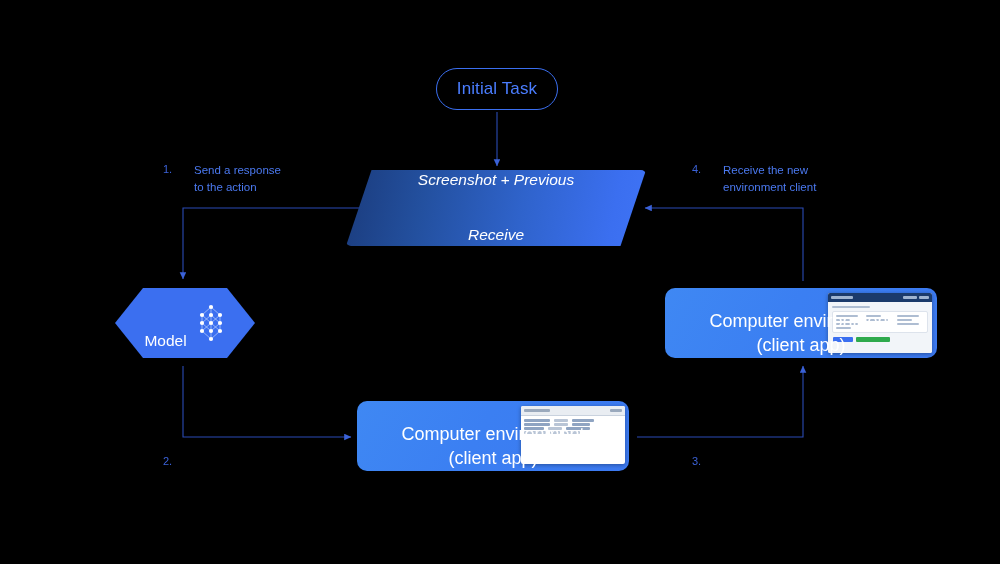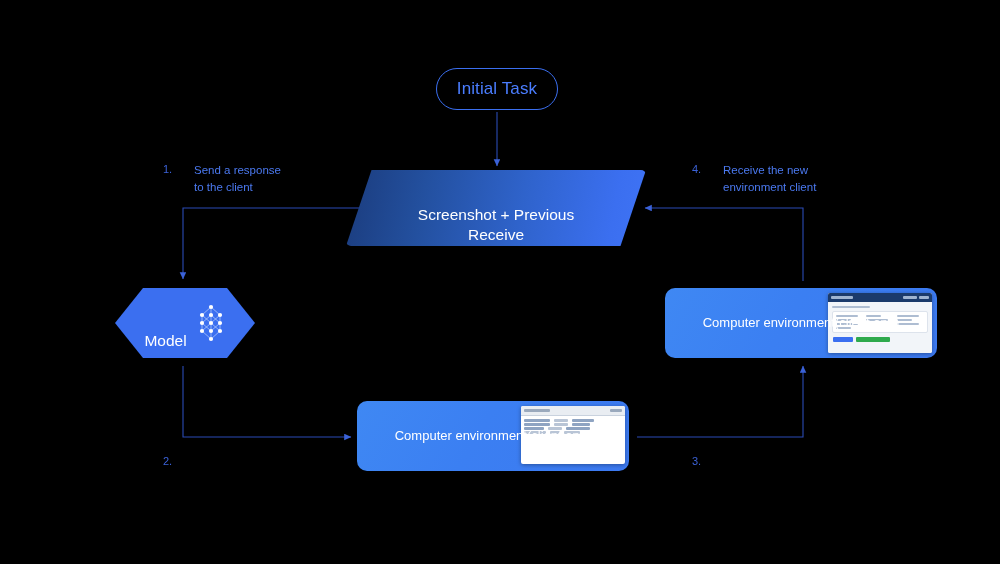--- a/index.html
+++ b/index.html
@@ -61,26 +61,27 @@
     background: linear-gradient(100deg, #1b3c7d 0%, #23509f 26%, #2f63cb 58%, #3b6ff0 88%, #3f73f5 100%);
     clip-path: polygon(8.5% 0%, 100% 0%, 91.5% 100%, 0% 100%);
     border-radius: 5px;
   }
   .para-label {
     position: absolute;
     inset: 0;
     display: flex;
     flex-direction: column;
     align-items: center;
-    justify-content: flex-end;
+    justify-content: space-between;
     color: #ffffff;
     font-size: 15.5px;
     line-height: 1.33;
     text-align: center;
     pointer-events: none;
+    font-style: italic;
   }
 
   
   .hex-wrap {
     position: absolute;
     left: 115px;
     top: 288px;
     width: 140px;
     height: 70px;
   }
@@ -115,24 +116,25 @@
   }
   .envcard.right { left: 665px; top: 288px; width: 272px; height: 70px; }
   .envcard.bottom { left: 357px; top: 401px; width: 272px; height: 70px; }
   .env-label {
     position: absolute;
     left: 0;
     top: 0;
     width: 100%;
     height: 100%;
     display: flex;
-    align-items: center;
-    justify-content: center;
+    flex-direction: column;
+    align-items: center;
+    justify-content: flex-end;
     color: #ffffff;
-    font-size: 13px;
+    font-size: 18px;
     line-height: 1.33;
     text-align: center;
     pointer-events: none;
   }
 
   
   .thumb {
     position: absolute;
     background: #ffffff;
     border-radius: 2px;
@@ -336,21 +338,21 @@
     <div class="env-label">
       <span>Computer environment</span>
       <span>(client app)</span>
     </div>
   </div>
 
   <div class="step s1">
     <span class="step-num">1.</span>
     <span class="step-text">
       <span>Send a response</span><br>
-      <span>to the client</span>
+      <span>to the action</span>
     </span>
   </div>
 
   <div class="step s2">
     <span class="step-num">2.</span>
   </div>
 
   <div class="step s3">
     <span class="step-num">3.</span>
   </div>

